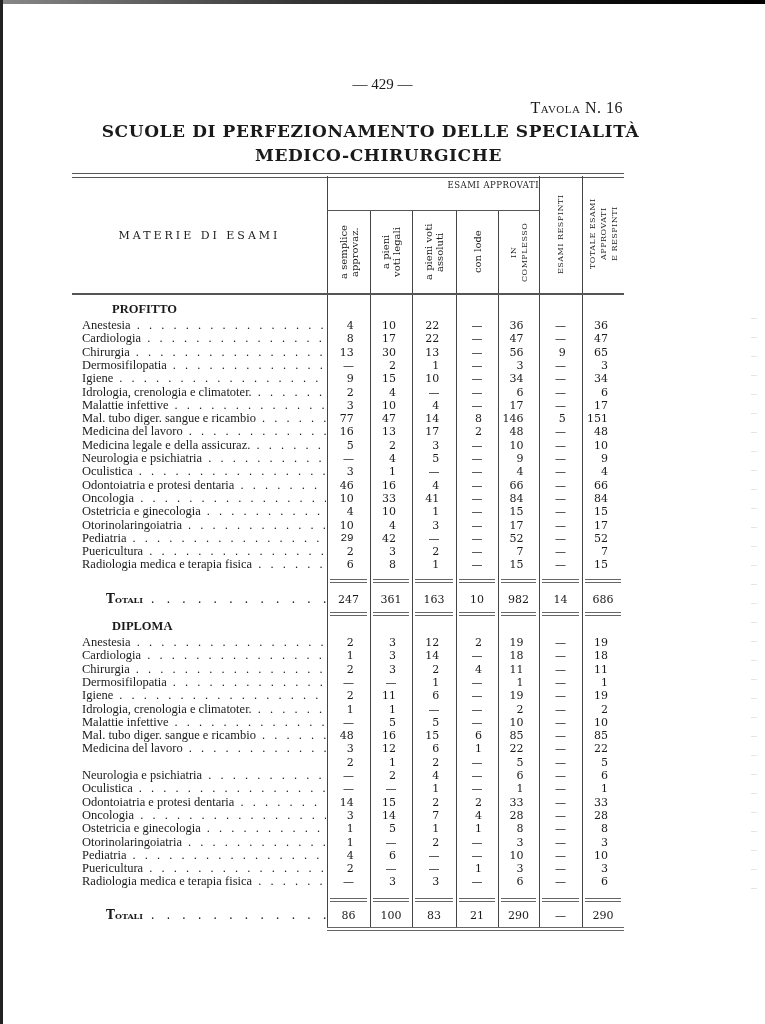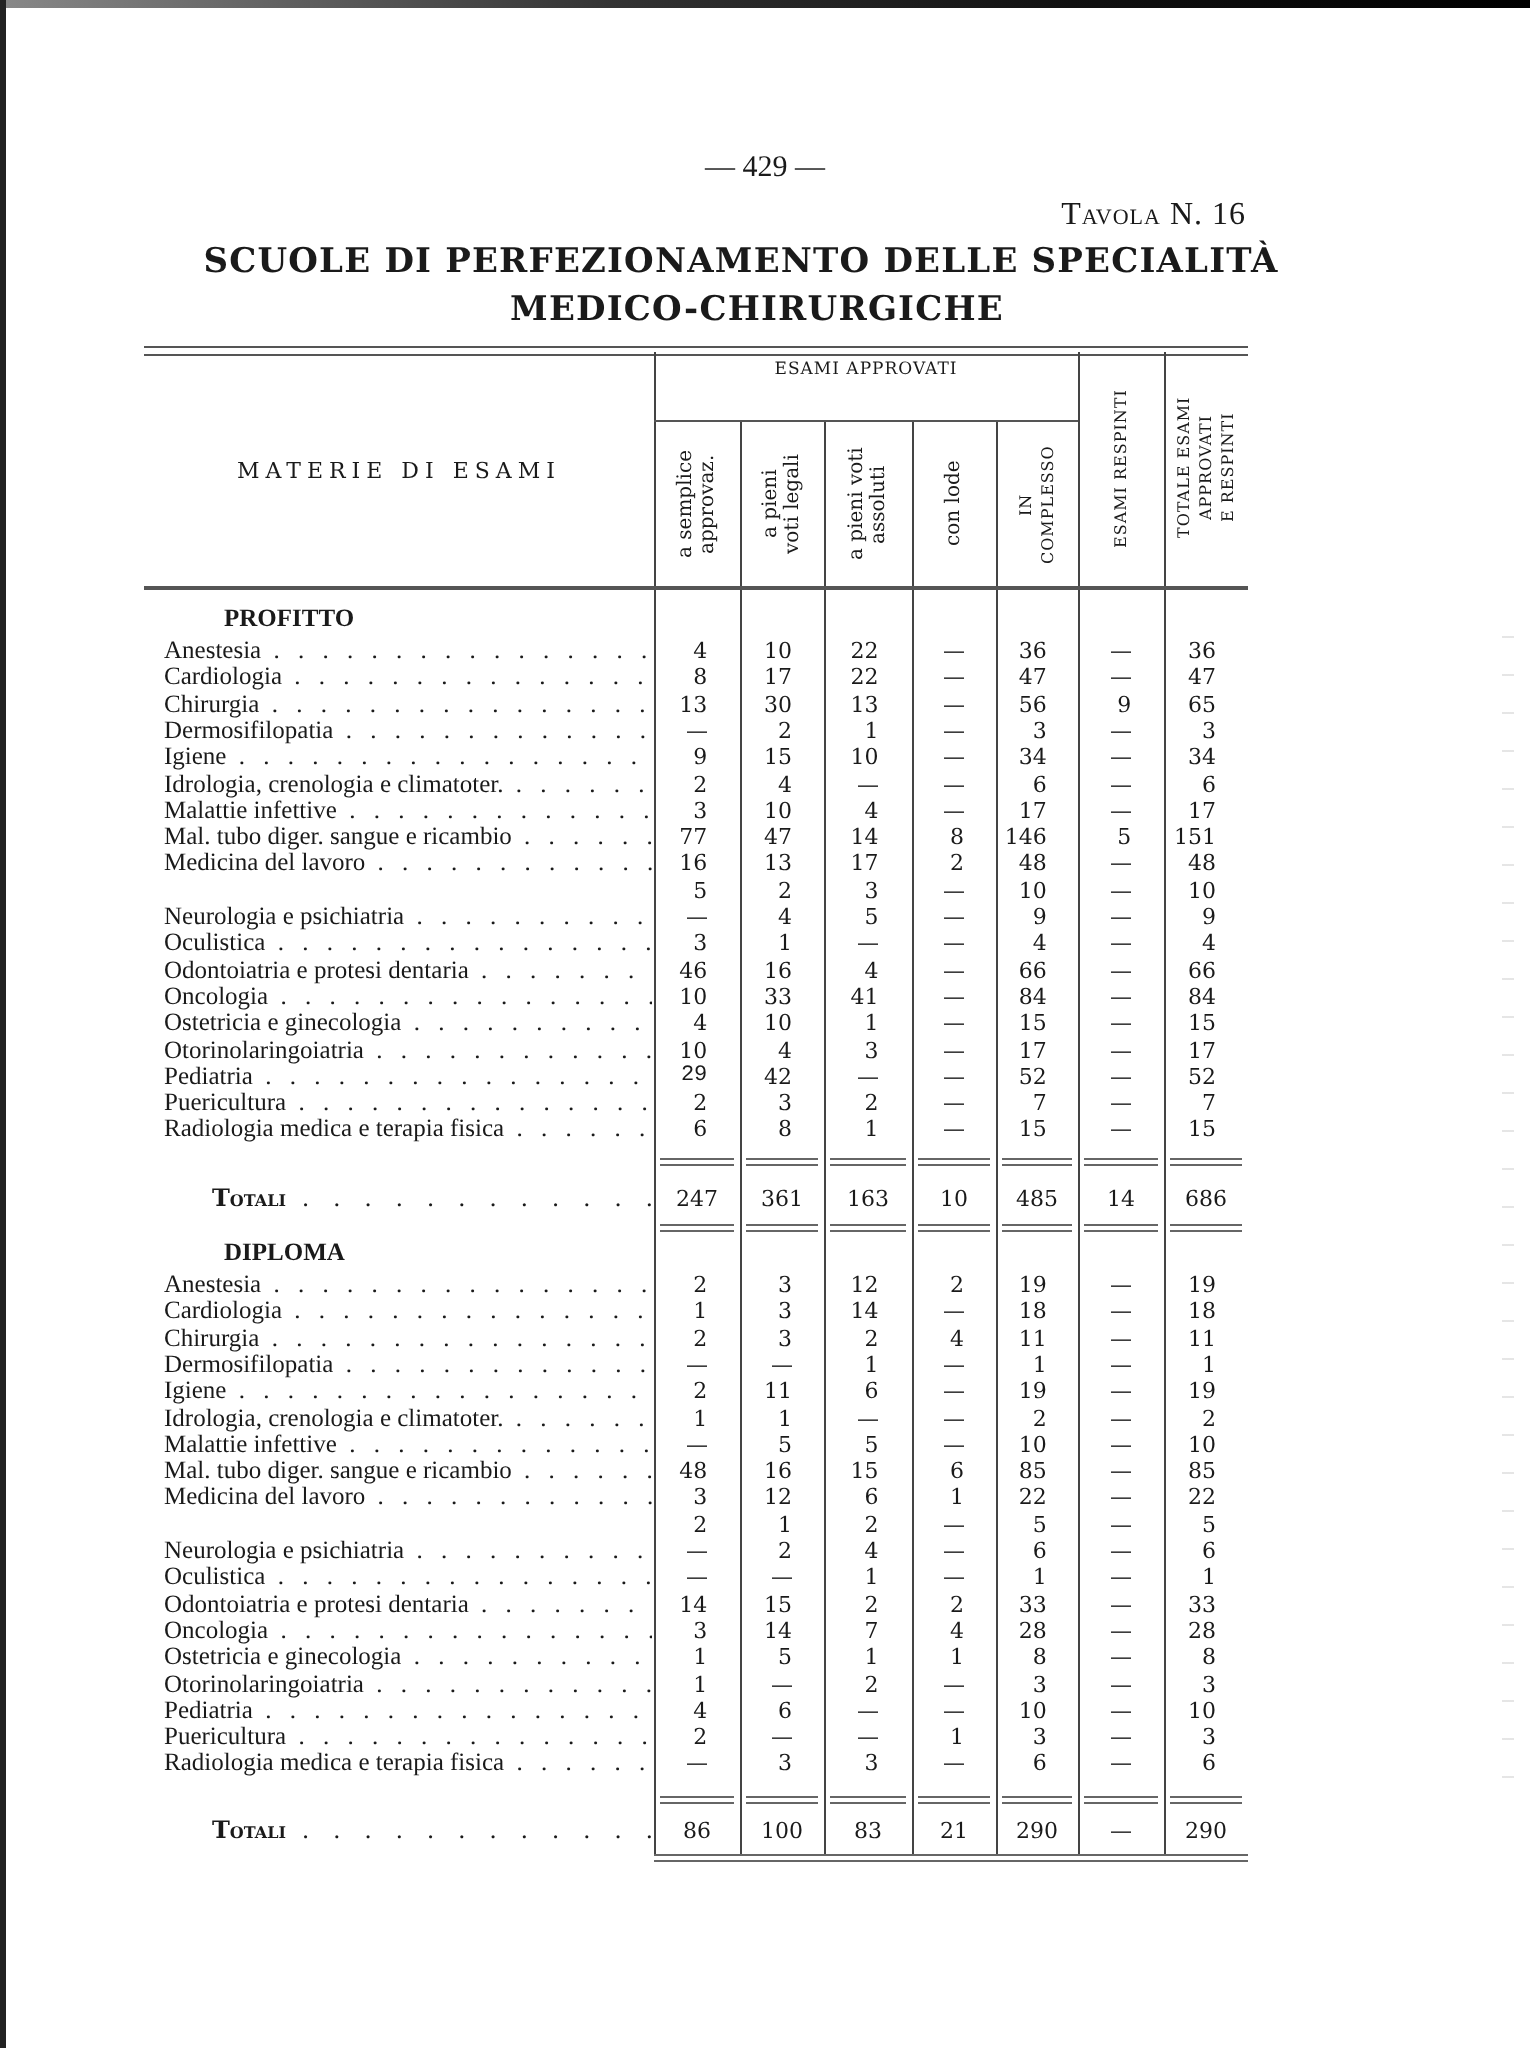--- a/index.html
+++ b/index.html
@@ -30,21 +30,21 @@
   .tbl { position: absolute; left: 72px; top: 173px; width: 552px; }
   .topline { position: absolute; left: 0; top: 0; width: 552px; height: 3px; border-top: 1px solid #555; border-bottom: 1px solid #555; }
   .vline { position: absolute; background: #444; width: 1px; }
   .hline { position: absolute; background: #555; height: 1px; }
 
   .hdr-materie {
     position: absolute; left: 0; width: 255px; top: 56px; text-align: center;
     font-size: 11px; letter-spacing: 3px; font-family: "DejaVu Serif", serif;
   }
   .hdr-esami {
-    position: absolute; left: 255px; width: 212px; top: 7px; text-align: center;
+    position: absolute; left: 255px; width: 212px; top: 7px; text-align: right;
     font-size: 8.5px; letter-spacing: 0.5px; font-family: "DejaVu Serif", serif;
   }
   .vert {
     position: absolute; writing-mode: vertical-rl; transform: rotate(180deg);
     font-size: 10px; line-height: 11px; text-align: center; white-space: pre-line;
     font-family: "DejaVu Serif", serif;
   }
   .vert.caps { font-size: 8px; letter-spacing: 0.5px; }
 
   .section-head {
@@ -224,20 +224,21 @@
         <span class="label">Medicina del lavoro</span>
         <span class="cell" style="left: 255px; width: 26.66px;">16</span>
         <span class="cell" style="left: 298px; width: 26.04px;">13</span>
         <span class="cell" style="left: 340px; width: 27.28px;">17</span>
         <span class="cell" style="left: 384px; width: 26.04px;">2</span>
         <span class="cell" style="left: 426px; width: 25.42px;">48</span>
         <span class="cell" style="left: 467px; width: 43px; text-align: center;">—</span>
         <span class="cell" style="left: 510px; width: 26.04px;">48</span>
       </div>
       <div class="row" style="top: 265.7px;">
+        <span class="label">Medicina legale e della assicuraz.</span>
         <span class="cell" style="left: 255px; width: 26.66px;">5</span>
         <span class="cell" style="left: 298px; width: 26.04px;">2</span>
         <span class="cell" style="left: 340px; width: 27.28px;">3</span>
         <span class="cell" style="left: 384px; width: 42px; text-align: center;">—</span>
         <span class="cell" style="left: 426px; width: 25.42px;">10</span>
         <span class="cell" style="left: 467px; width: 43px; text-align: center;">—</span>
         <span class="cell" style="left: 510px; width: 26.04px;">10</span>
       </div>
       <div class="row" style="top: 279px;">
         <span class="label">Neurologia e psichiatria</span>
@@ -328,21 +329,21 @@
         <span class="cell" style="left: 426px; width: 25.42px;">15</span>
         <span class="cell" style="left: 467px; width: 43px; text-align: center;">—</span>
         <span class="cell" style="left: 510px; width: 26.04px;">15</span>
       </div>
       <div class="row totali-row" style="top: 420px;">
         <span class="label">Totali</span>
         <span class="cell" style="left: 255px; width: 43px; text-align: center;">247</span>
         <span class="cell" style="left: 298px; width: 42px; text-align: center;">361</span>
         <span class="cell" style="left: 340px; width: 44px; text-align: center;">163</span>
         <span class="cell" style="left: 384px; width: 42px; text-align: center;">10</span>
-        <span class="cell" style="left: 426px; width: 41px; text-align: center;">485</span>
+        <span class="cell" style="left: 426px; width: 41px; text-align: center;">982</span>
         <span class="cell" style="left: 467px; width: 43px; text-align: center;">14</span>
         <span class="cell" style="left: 510px; width: 42px; text-align: center;">686</span>
       </div>
     </div>
   <div class="section-head" style="left:40px; top:446px;">DIPLOMA</div>
   <div id="diploma-rows">
       <div class="row" style="top: 463px;">
         <span class="label">Anestesia</span>
         <span class="cell" style="left: 255px; width: 26.66px;">2</span>
         <span class="cell" style="left: 298px; width: 26.04px;">3</span>

